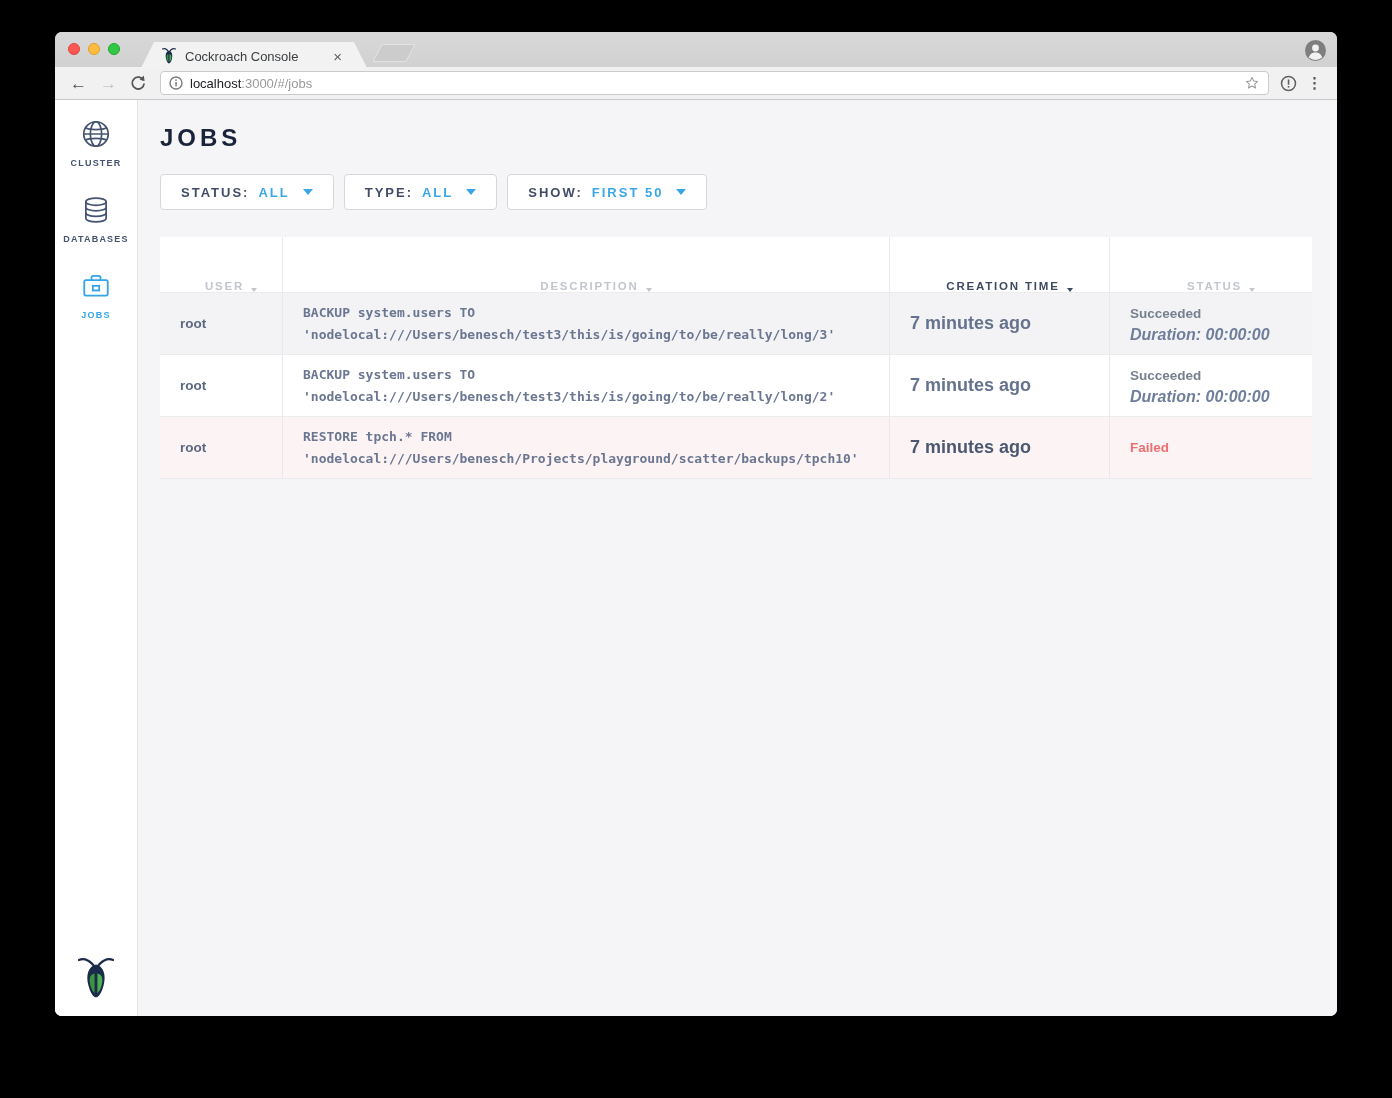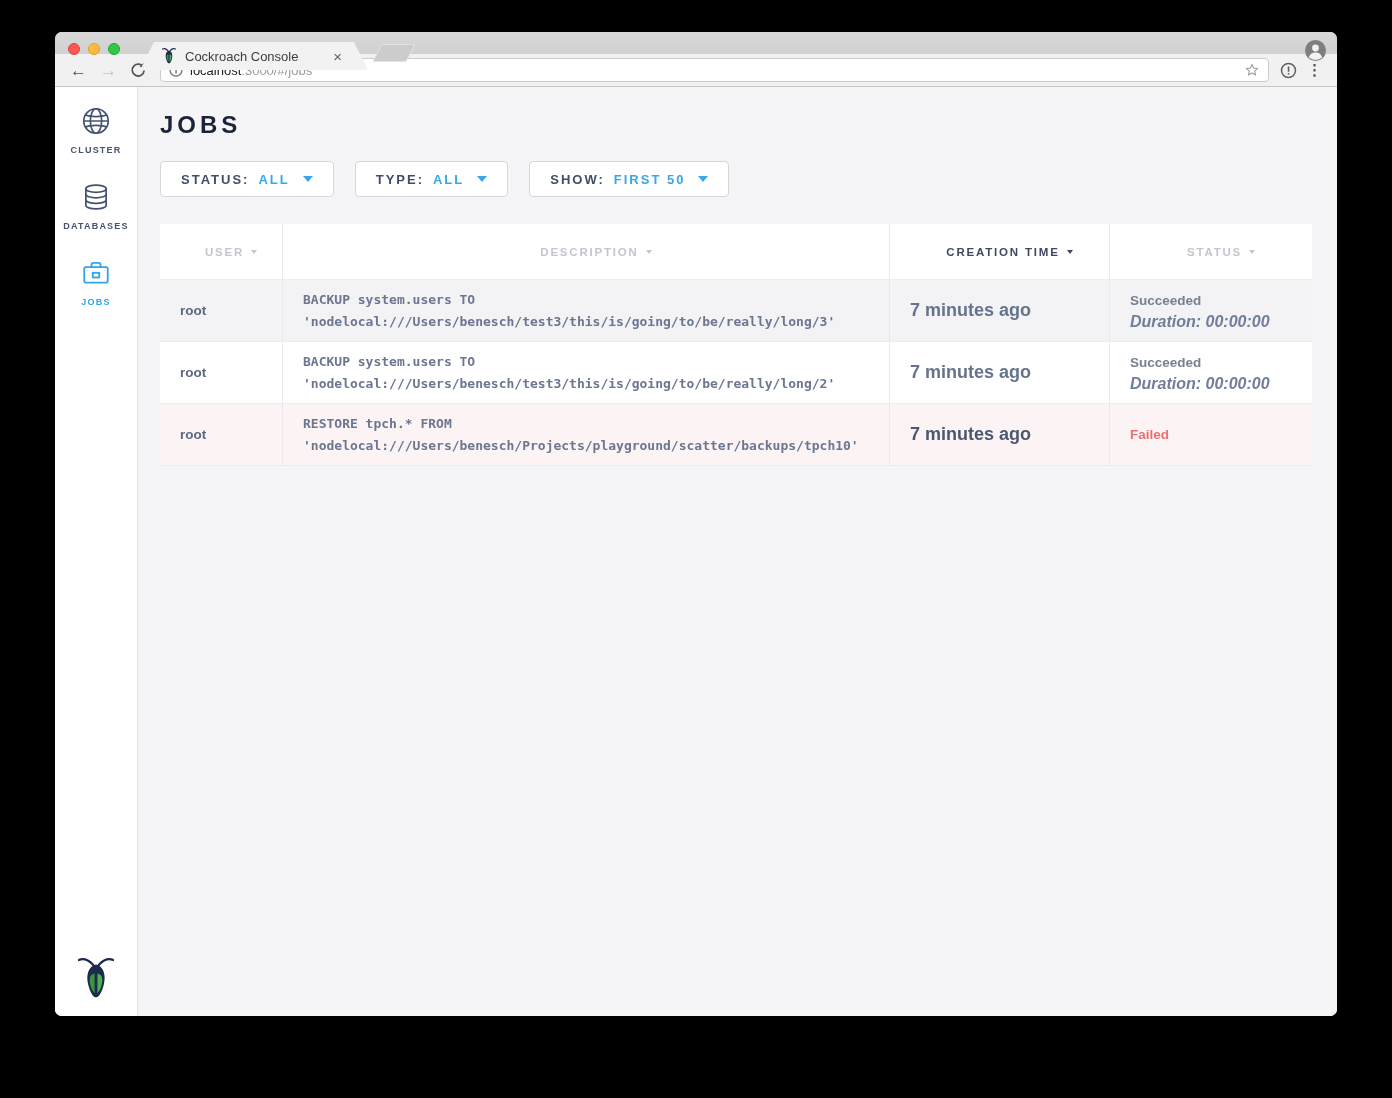--- a/index.html
+++ b/index.html
@@ -5,21 +5,21 @@
   * { margin:0; padding:0; box-sizing:border-box; }
   html,body { width:1392px; height:1098px; background:#000; overflow:hidden;
               font-family:"Liberation Sans", sans-serif; }
 
   
   .window { position:absolute; left:55px; top:32px; width:1282px; height:984px;
             border-radius:7px; overflow:hidden; background:#fff;
             display:flex; flex-direction:column; }
 
   
-  .titlebar { height:22px; background:linear-gradient(#d8d8d8,#d1d1d1);
+  .titlebar { height:35px; background:linear-gradient(#d8d8d8,#d1d1d1);
               position:relative; flex:0 0 auto; }
   .traffic { position:absolute; top:11px; left:13px; display:flex; gap:8px; }
   .light { width:12px; height:12px; border-radius:50%; }
   .light.red    { background:#fc5753; border:1px solid #e0443e; }
   .light.yellow { background:#fdbc40; border:1px solid #dea123; }
   .light.green  { background:#33c748; border:1px solid #1aab29; }
 
   .tab { position:absolute; left:85px; top:10px; width:228px; height:28px;
          background:#f2f2f2;
          clip-path:polygon(0 100%, 14px 0, calc(100% - 14px) 0, 100% 100%);
@@ -61,39 +61,39 @@
   .side-label { margin-top:8px; font-size:9px; font-weight:bold;
                 letter-spacing:1.2px; color:#44536f; }
   .side-item.active .side-label { color:#32a4e7; }
   .side-spacer { flex:1; }
   .side-logo { margin-bottom:14px; }
 
   .main { flex:1; padding:24px 24px 0 22px; min-width:0; }
   .page-title { font-size:24px; font-weight:bold; letter-spacing:4px;
                 color:#1a2339; margin-bottom:22px; }
 
-  .filters { display:flex; gap:21px; margin-bottom:27px; }
+  .filters { display:flex; gap:10px; margin-bottom:27px; }
   .filter-btn { height:36px; background:#fff; border:1px solid #d6d7da;
                 border-radius:4px; display:flex; align-items:center;
                 padding:0 20px; cursor:pointer; }
   .filter-label { font-size:13px; font-weight:bold; letter-spacing:2px; color:#414d66; }
   .filter-value { font-size:13px; font-weight:bold; letter-spacing:2px;
                   color:#3aa7e8; margin-left:9px; }
   .filter-caret { width:0; height:0; border-left:5px solid transparent;
                   border-right:5px solid transparent; border-top:6px solid #3aa7e8;
                   margin-left:13px; }
 
   
   .jobs-table { width:1152px; }
   .tr { display:grid; grid-template-columns:123px 607px 220px 202px; }
   .th, .td { border-right:1px solid #e9e9ec; padding-left:20px;
              display:flex; flex-direction:column; justify-content:center; }
   .th:last-child, .td:last-child { border-right:none; }
   .thead { background:#fff; height:56px; border-bottom:1px solid #ececef; }
-  .th { flex-direction:row; align-items:center; font-size:11.5px; font-weight:bold;
+  .th { flex-direction:row; align-items:flex-end; font-size:11.5px; font-weight:bold;
         letter-spacing:1.8px; color:#c2c6ce; cursor:pointer; }
   .th.sorted { color:#3e4960; }
   .sort-caret { width:0; height:0; border-left:3.5px solid transparent;
                 border-right:3.5px solid transparent; border-top:4.5px solid #c2c6ce;
                 margin-left:7px; }
   .th.sorted .sort-caret { border-top-color:#3e4960; }
 
   .row { min-height:62px; border-bottom:1px solid #ececef;font-weight:bold; }
   .row.bg-gray { background:#f3f3f5; }
   .row.bg-white { background:#fff; }

